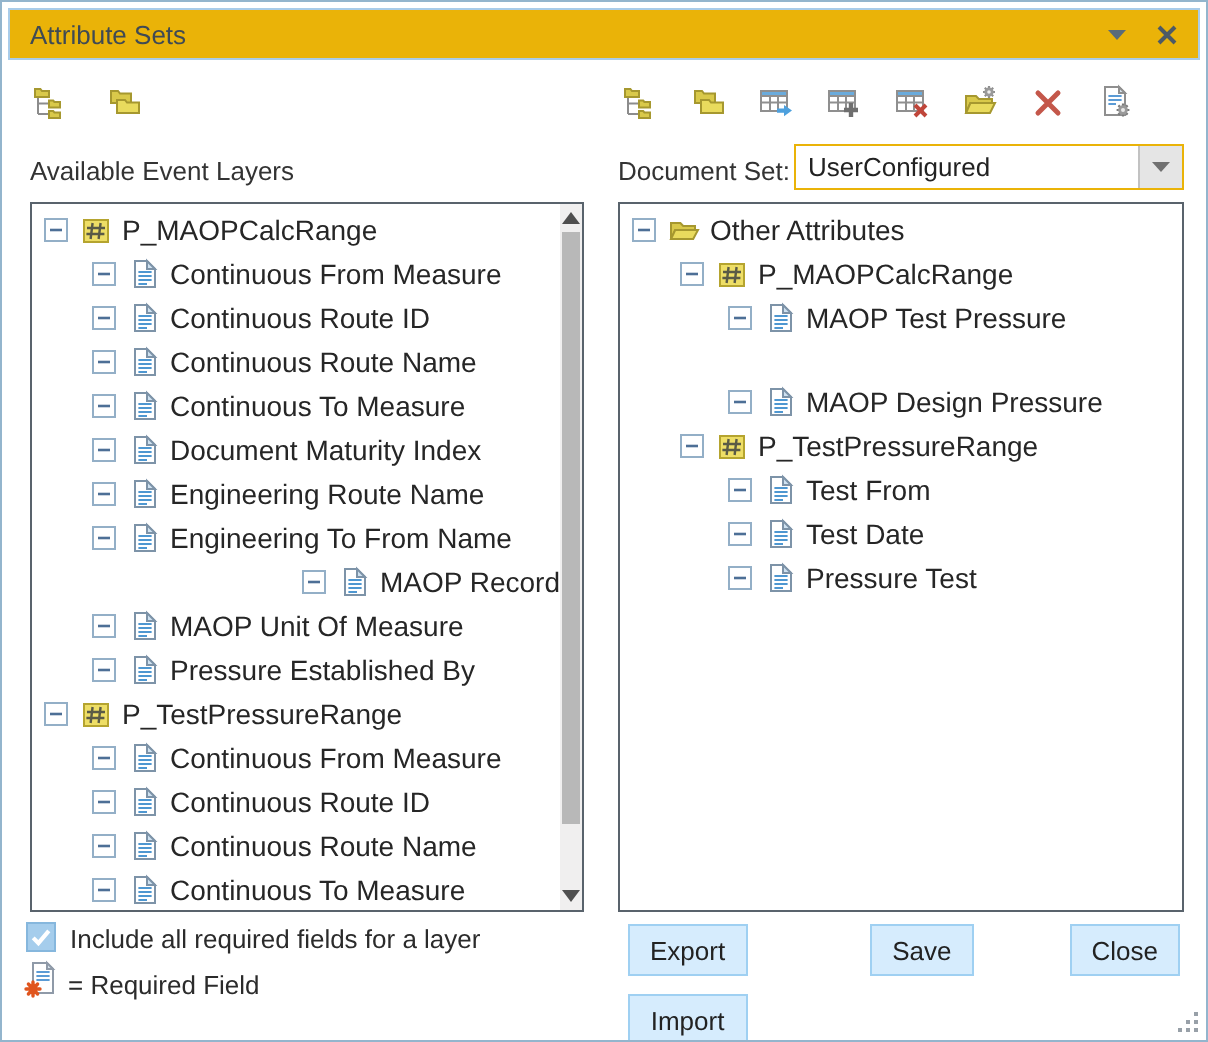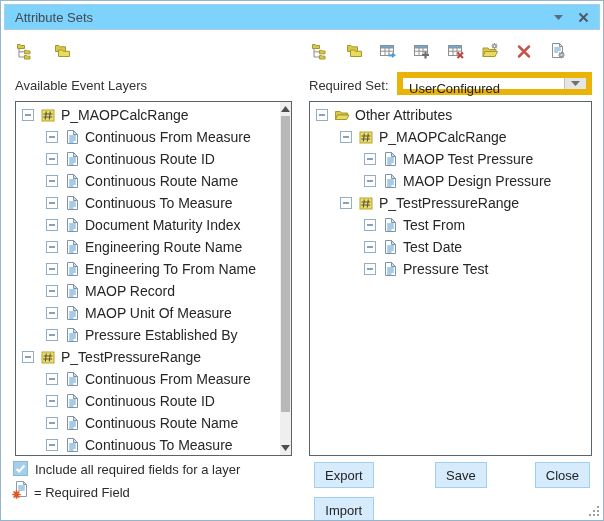--- a/index.html
+++ b/index.html
@@ -1,35 +1,35 @@
 <!DOCTYPE html>
 <html><head>
 <meta charset="utf-8">
 <style>
   html,body{margin:0;padding:0;background:#fff;}
   body{width:604px;height:521px;font-family:"Liberation Sans",sans-serif;}
   .dialog{position:relative;width:604px;height:521px;box-sizing:border-box;border:1px solid #93b5cd;background:#fff;overflow:hidden;}
 
   
-  .titlebar{position:absolute;left:3px;top:3px;right:3px;height:26px;background:#7dd3fc;border:1px solid #a9cce9;box-sizing:border-box;}
+  .titlebar{position:absolute;left:3px;top:3px;right:3px;height:26px;background:#eab308;border:1px solid #a9cce9;box-sizing:border-box;}
   .title{position:absolute;left:10px;top:5px;font-size:13px;color:#3f4a54;}
   .tb-caret{position:absolute;right:36px;top:10px;line-height:0;cursor:pointer;}
   .tb-close{position:absolute;right:10px;top:7px;line-height:0;cursor:pointer;}
 
   
   .toolbar{position:absolute;top:37px;height:25px;display:flex;align-items:center;}
   .toolbar-left{left:12px;gap:13px;}
   .toolbar-right{left:307px;gap:10px;}
   .tool-btn{width:24px;height:24px;display:flex;align-items:center;justify-content:center;cursor:pointer;}
   .ticon{line-height:0;}
 
   
   .label-available{position:absolute;left:14px;top:77px;font-size:13px;color:#333;}
   .label-attrset{position:absolute;left:308px;top:77px;font-size:13px;color:#333;}
-  .combo{position:absolute;left:396px;top:71px;width:195px;height:23px;border:6px solid #eab308;background:#fff;box-sizing:border-box;cursor:pointer;}
+  .combo{position:absolute;left:396px;top:71px;width:195px;height:23px;border:1px solid #eab308;background:#fff;box-sizing:border-box;cursor:pointer;}
   .combo-value{position:absolute;left:6px;top:3px;font-size:13px;color:#222;}
   .combo-btn{position:absolute;right:0;top:0;bottom:0;width:21px;background:#e5e5e5;border-left:1px solid #c2c2c2;display:flex;align-items:center;justify-content:center;line-height:0;}
 
   
   .panel{position:absolute;top:100px;height:355px;border:1px solid #59636c;background:#fff;box-sizing:border-box;overflow:hidden;}
   .panel-left{left:14px;width:277px;}
   .panel-right{left:308px;width:283px;}
   .tree{position:absolute;left:0;top:2px;right:0;}
   .panel-left .tree{right:11px;}
   .tree-row{height:22px;display:flex;align-items:center;font-size:14px;color:#262626;white-space:nowrap;box-sizing:border-box;cursor:default;}
@@ -145,21 +145,21 @@
             <path d="M10.5 1.5 V4.5 H13.5 Z" fill="#d8e4ee" stroke="#8f8f8f"></path>
             <path d="M5.2 6 H11.8 M5.2 8 H11.8 M5.2 10 H9" stroke="#5b9bd5" stroke-width="1.1"></path>
             <path d="M12.5 9.8 V16.2 M9.3 13 H15.7 M10.2 10.7 L14.8 15.3 M14.8 10.7 L10.2 15.3" stroke="#7a7a7a" stroke-width="1.1"></path>
             <circle cx="12.5" cy="13" r="2.4" fill="#9a9a9a"></circle>
             <circle cx="12.5" cy="13" r="1" fill="#e8e8e8"></circle>
           </svg></span>
       </div>
     </div>
 
   <div class="label-available">Available Event Layers</div>
-  <div class="label-attrset">Required Set:</div>
+  <div class="label-attrset">Document Set:</div>
 
   <div class="combo">
     <span class="combo-value">UserConfigured</span>
     <span class="combo-btn">
         <svg width="9" height="5" viewBox="0 0 9 5">
           <path d="M0 0 H9 L4.5 5 Z" fill="#707070"></path>
         </svg>
       </span>
   </div>
 
@@ -253,21 +253,21 @@
               <rect x="0.5" y="0.5" width="11" height="11" fill="#fff" stroke="#93afc7"></rect>
               <path d="M3 6 H9" stroke="#4d6f96" stroke-width="1.3"></path>
             </svg></span>
           <span class="nicon"><svg width="16" height="16" viewBox="0 0 16 16">
               <path d="M3.5 1.5 H9.5 L13.5 5.5 V14.5 H3.5 Z" fill="#ffffff" stroke="#7d93a8"></path>
               <path d="M9.5 1.5 V5.5 H13.5 Z" fill="#cfe2f1" stroke="#7d93a8"></path>
               <path d="M5.2 7 H11.8 M5.2 9 H11.8 M5.2 11 H11.8 M5.2 13 H9.5" stroke="#4e97d1" stroke-width="1.1"></path>
             </svg></span>
           <span class="nlabel">Engineering To From Name</span>
         </div>
-        <div class="tree-row" style="padding-left: 30px;">
+        <div class="tree-row" style="padding-left: 30px; justify-content: flex-end;">
           <span class="expander"><svg width="12" height="12" viewBox="0 0 12 12">
               <rect x="0.5" y="0.5" width="11" height="11" fill="#fff" stroke="#93afc7"></rect>
               <path d="M3 6 H9" stroke="#4d6f96" stroke-width="1.3"></path>
             </svg></span>
           <span class="nicon"><svg width="16" height="16" viewBox="0 0 16 16">
               <path d="M3.5 1.5 H9.5 L13.5 5.5 V14.5 H3.5 Z" fill="#ffffff" stroke="#7d93a8"></path>
               <path d="M9.5 1.5 V5.5 H13.5 Z" fill="#cfe2f1" stroke="#7d93a8"></path>
               <path d="M5.2 7 H11.8 M5.2 9 H11.8 M5.2 11 H11.8 M5.2 13 H9.5" stroke="#4e97d1" stroke-width="1.1"></path>
             </svg></span>
           <span class="nlabel">MAOP Record</span>
@@ -396,21 +396,21 @@
               <rect x="0.5" y="0.5" width="11" height="11" fill="#fff" stroke="#93afc7"></rect>
               <path d="M3 6 H9" stroke="#4d6f96" stroke-width="1.3"></path>
             </svg></span>
           <span class="nicon"><svg width="16" height="16" viewBox="0 0 16 16">
               <path d="M3.5 1.5 H9.5 L13.5 5.5 V14.5 H3.5 Z" fill="#ffffff" stroke="#7d93a8"></path>
               <path d="M9.5 1.5 V5.5 H13.5 Z" fill="#cfe2f1" stroke="#7d93a8"></path>
               <path d="M5.2 7 H11.8 M5.2 9 H11.8 M5.2 11 H11.8 M5.2 13 H9.5" stroke="#4e97d1" stroke-width="1.1"></path>
             </svg></span>
           <span class="nlabel">MAOP Test Pressure</span>
         </div>
-        <div class="tree-row" style="padding-left: 54px;">
+        <div class="tree-row" style="padding-left: 54px; margin-top: 20px;">
           <span class="expander"><svg width="12" height="12" viewBox="0 0 12 12">
               <rect x="0.5" y="0.5" width="11" height="11" fill="#fff" stroke="#93afc7"></rect>
               <path d="M3 6 H9" stroke="#4d6f96" stroke-width="1.3"></path>
             </svg></span>
           <span class="nicon"><svg width="16" height="16" viewBox="0 0 16 16">
               <path d="M3.5 1.5 H9.5 L13.5 5.5 V14.5 H3.5 Z" fill="#ffffff" stroke="#7d93a8"></path>
               <path d="M9.5 1.5 V5.5 H13.5 Z" fill="#cfe2f1" stroke="#7d93a8"></path>
               <path d="M5.2 7 H11.8 M5.2 9 H11.8 M5.2 11 H11.8 M5.2 13 H9.5" stroke="#4e97d1" stroke-width="1.1"></path>
             </svg></span>
           <span class="nlabel">MAOP Design Pressure</span>

